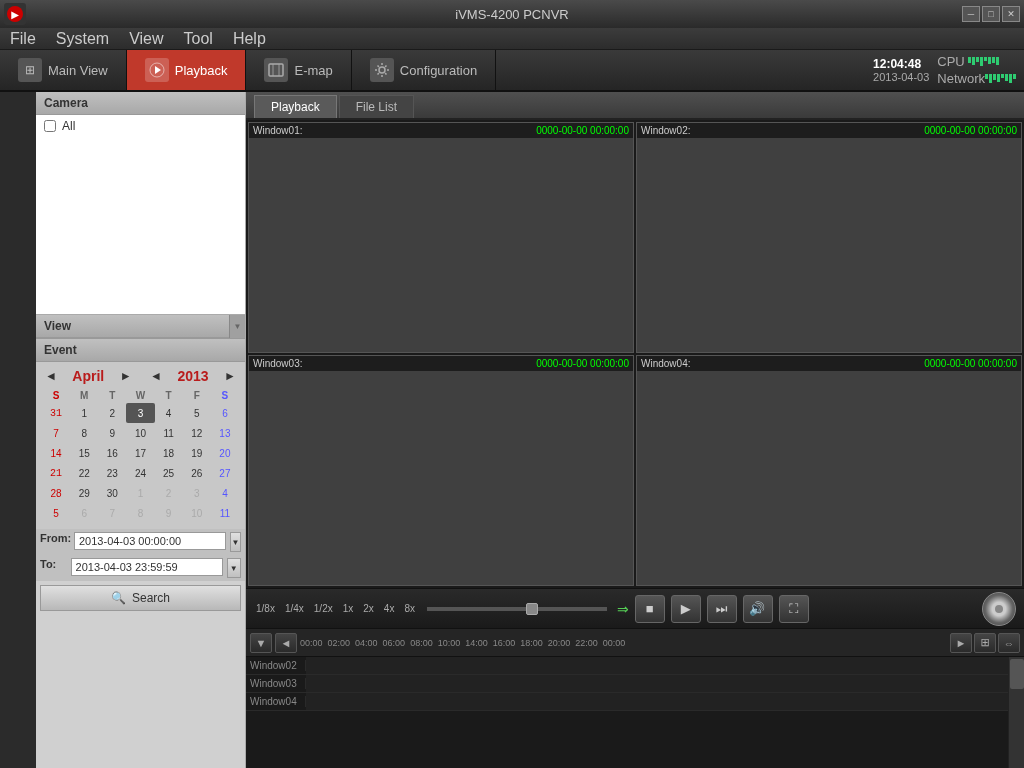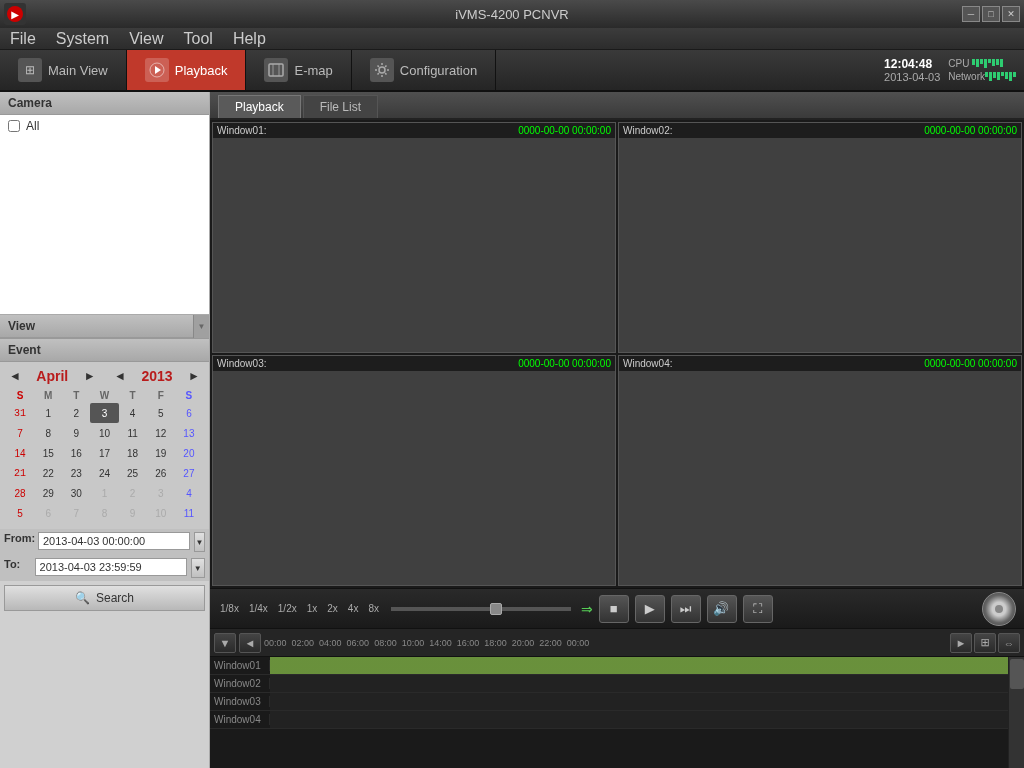--- a/index.html
+++ b/index.html
@@ -87,38 +87,39 @@
     #clock-area {
       display: flex; align-items: center;
       padding: 0 8px;
       color: #ccc;
       font-size: 11px;
       gap: 8px;
     }
     #clock-time { font-size: 12px; font-weight: bold; color: #fff; }
     #clock-date { font-size: 11px; color: #aaa; }
     .bar-group { display: flex; flex-direction: column; gap: 2px; }
-    .mini-bar-label { font-size: 10px; color: #aaa; }
+    .mini-bar-label { font-size: 13px; color: #aaa; }
     .mini-bars { display: flex; gap: 1px; }
     .mini-bar { width: 3px; height: 10px; background: #2ecc71; }
 
     
     #main {
       display: flex;
       height: calc(768px - 28px - 22px - 42px);
     }
 
     
     #sidebar {
       width: 210px;
       background: #d0d0d0;
       border-right: 1px solid #aaa;
       display: flex;
       flex-direction: column;
       overflow: hidden;
+      margin-left: 36px;
     }
     .sidebar-section-title {
       background: linear-gradient(to bottom, #c0c0c0, #a8a8a8);
       padding: 4px 8px;
       font-size: 12px;
       font-weight: bold;
       color: #333;
       border-bottom: 1px solid #999;
     }
     .camera-list {
@@ -696,24 +697,20 @@
         <div class="tl-right-btns">
           <div class="tl-btn">►</div>
           <div class="tl-btn">⊞</div>
           <div class="tl-btn">⇔</div>
         </div>
       </div>
 
       <div style="display:flex;flex:1;">
         <div id="timeline-tracks">
           <div class="tl-track">
-            <div class="tl-track-label">Window01</div>
-            <div class="tl-track-content active"></div>
-          </div>
-          <div class="tl-track">
             <div class="tl-track-label">Window02</div>
             <div class="tl-track-content"></div>
           </div>
           <div class="tl-track">
             <div class="tl-track-label">Window03</div>
             <div class="tl-track-content"></div>
           </div>
           <div class="tl-track">
             <div class="tl-track-label">Window04</div>
             <div class="tl-track-content"></div>

